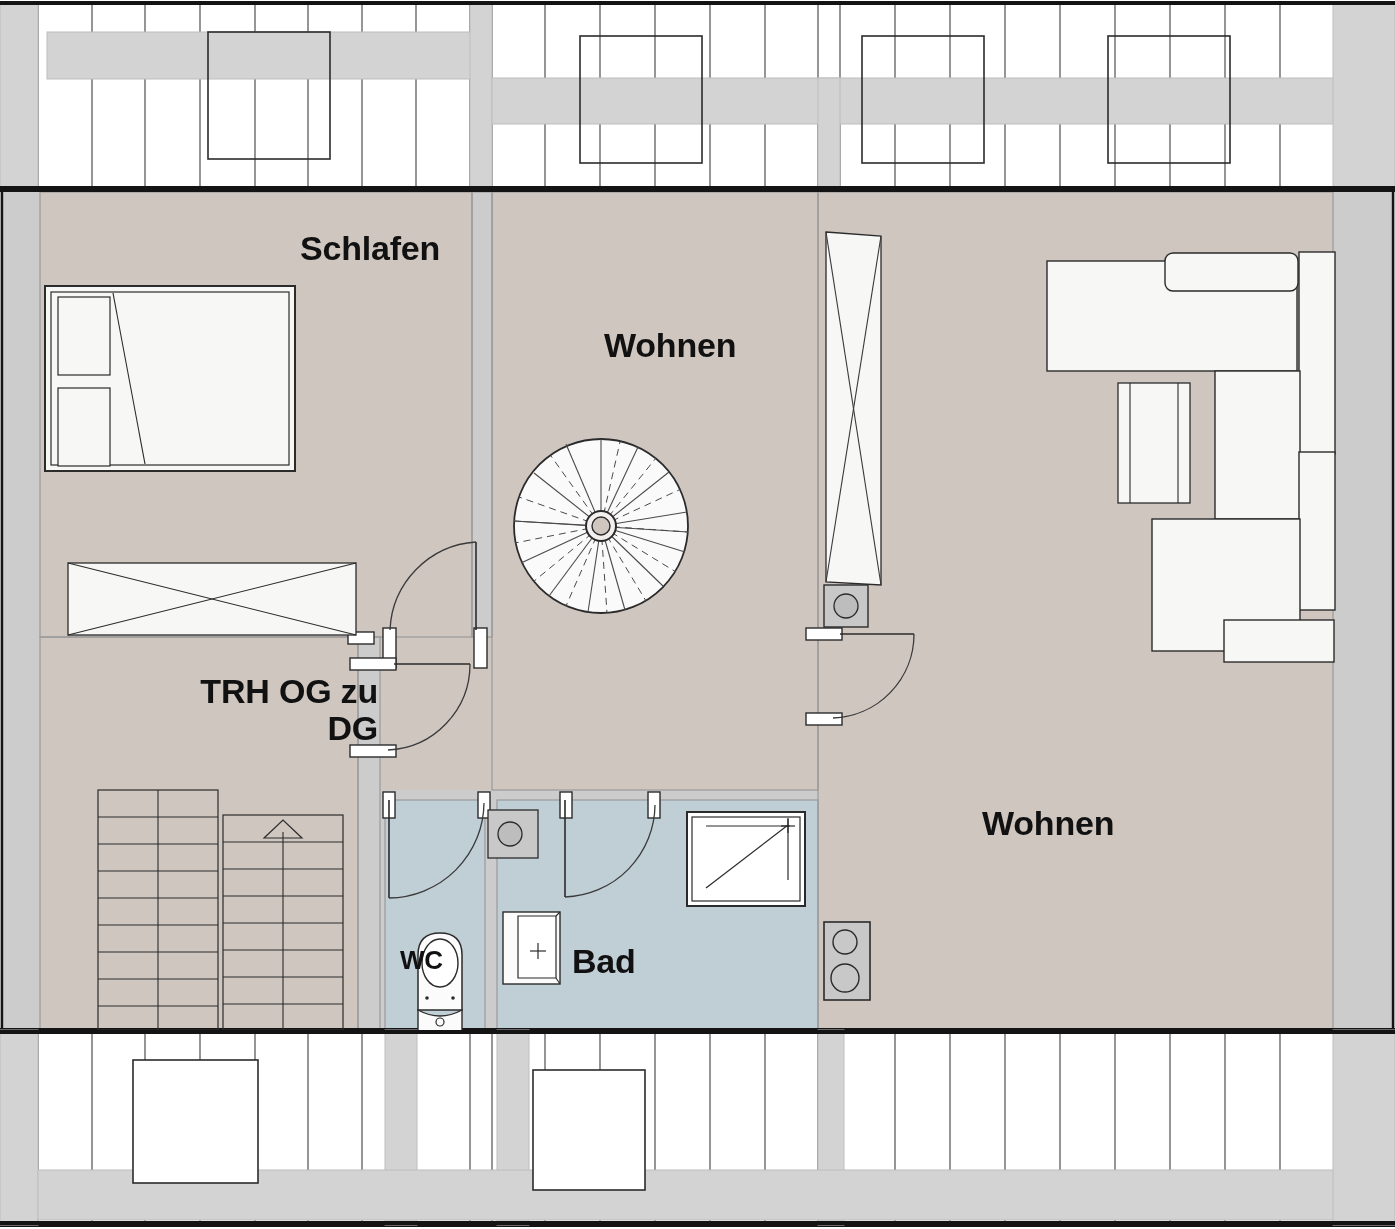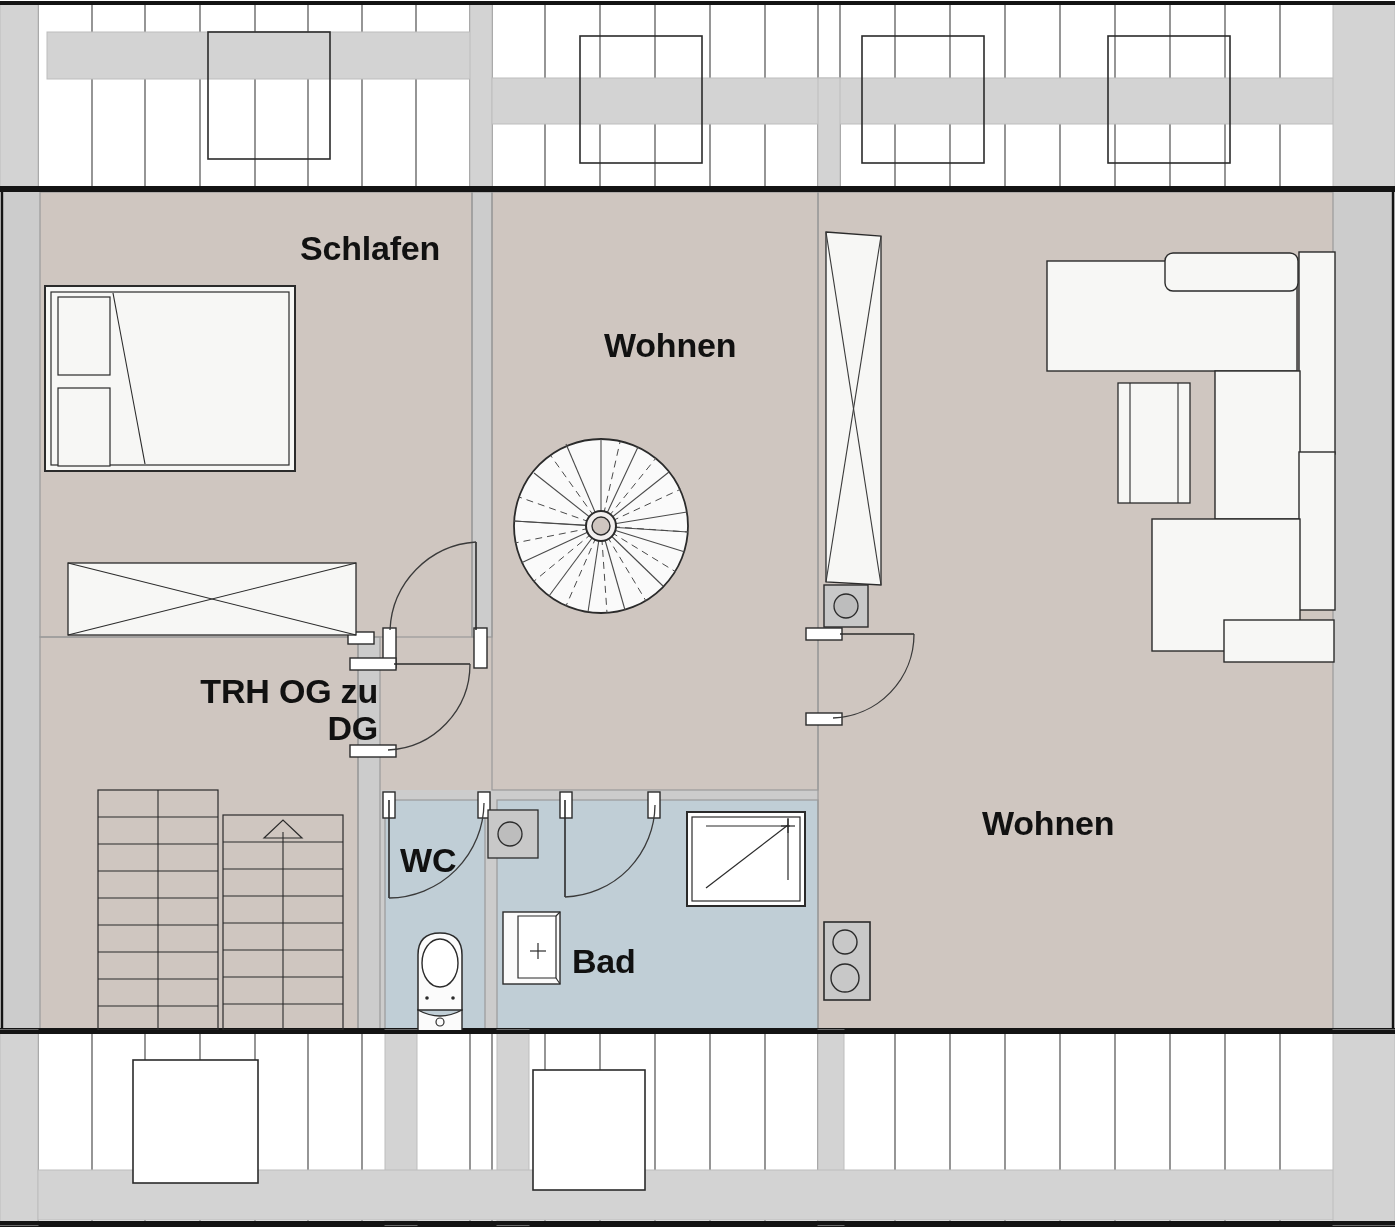--- a/index.html
+++ b/index.html
@@ -364,17 +364,17 @@
 
   <div class="room-label" style="left:300px;top:230px;font-size:34px;">Schlafen</div>
 
   <div class="room-label" style="left:604px;top:327px;font-size:34px;">Wohnen</div>
 
   <div class="room-label" style="left:962px;top:805px;font-size:34px;margin-left:20px;">Wohnen</div>
 
   <div class="room-label" style="left:88px;top:673px;font-size:34px;width:290px;">TRH OG zu
 DG</div>
 
-  <div class="room-label" style="left:400px;top:842px;font-size:34px;">WC</div>
+  <div class="room-label" style="left:400px;top:946px;font-size:26px;">WC</div>
 
   <div class="room-label" style="left:572px;top:943px;font-size:34px;">Bad</div>
 
 </div>
 
 </body></html>

